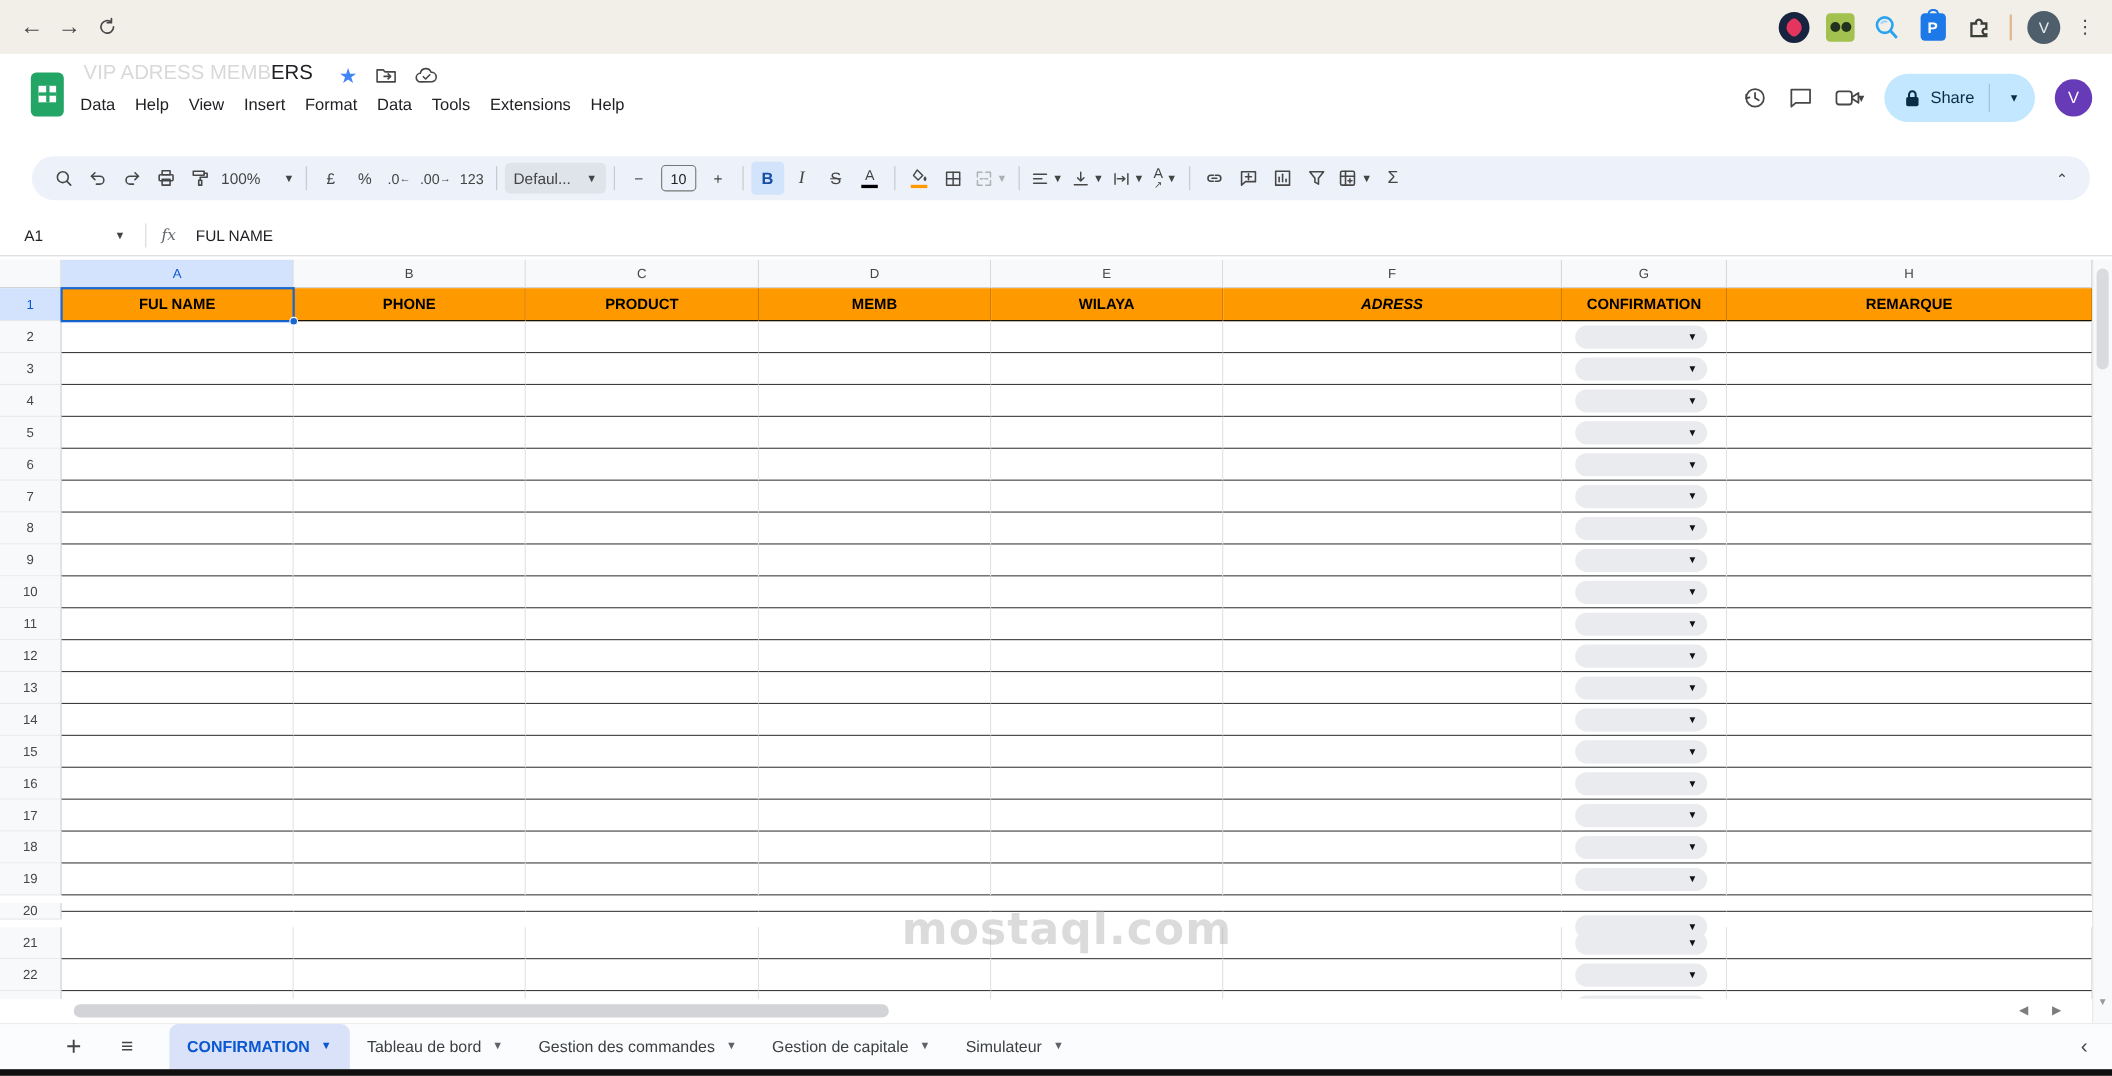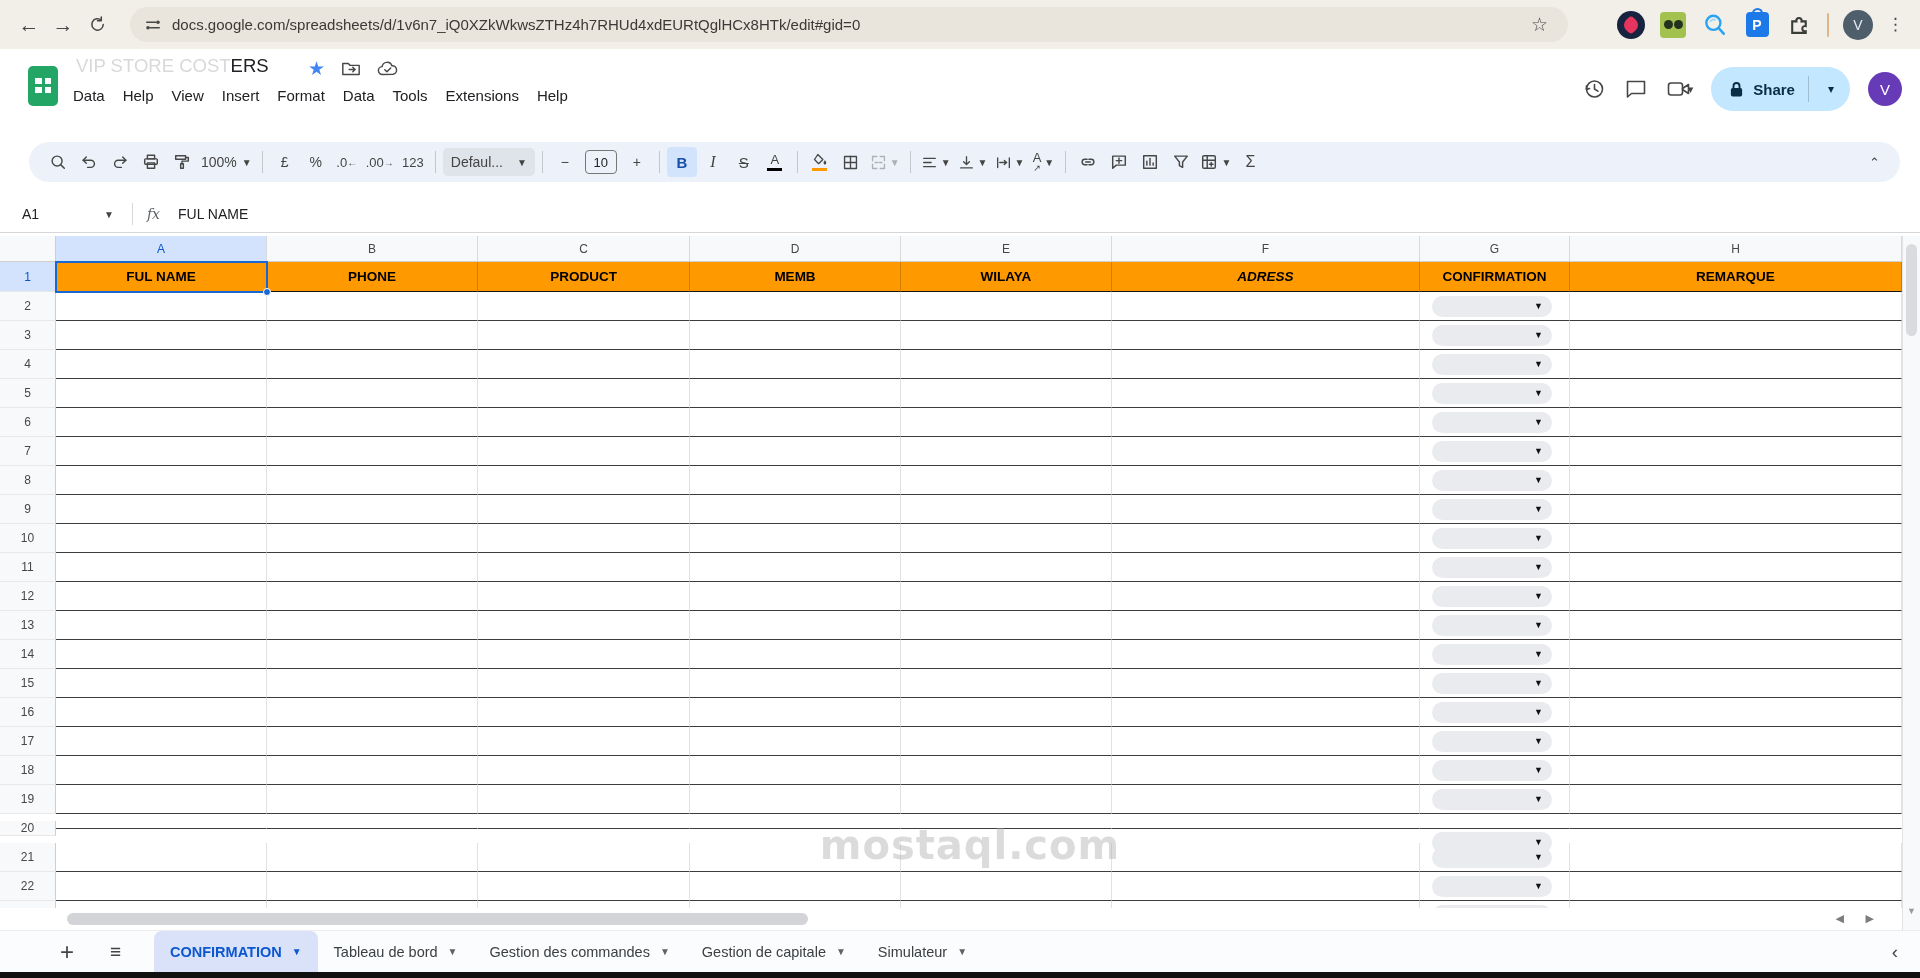--- a/index.html
+++ b/index.html
@@ -29,32 +29,32 @@
   #sheets-logo .grid9:after { content:""; position:absolute; left:0; top:6px; width:16px; height:3px; background:#23a566; }
   #doc-title { position:absolute; left:76px; top:6px; font-size:18.5px; }
   #doc-title .faded { color:#d9d9d9; }
   #doc-title .dark { color:#202124; }
   #title-icons { position:absolute; left:308px; top:8px; display:flex; align-items:center; gap:16px; }
   #star-icon { color:#4285f4; font-size:19px; }
   #menu-row { position:absolute; left:64px; top:32px; display:flex; }
   .menu-item { font-size:15px; color:#202124; padding:6px 9px; border-radius:6px; }
   #header-right { position:absolute; right:18px; top:18px; display:flex; align-items:center; gap:18px; }
   #share-button { height:44px; background:#c2e7ff; border-radius:22px; display:flex; align-items:center; padding:0 6px 0 18px; gap:9px; }
-  #share-label { font-size:15px; font-weight:bold; color:#082d45; }
+  #share-label { font-size:15px; font-weight:normal; color:#082d45; }
   #share-split { width:1px; height:26px; background:rgba(0,0,0,.18); margin-left:4px; }
   #share-caret { padding:0 10px; color:#082d45; font-size:12px; }
   #sheets-avatar { width:34px; height:34px; border-radius:50%; background:#673ab7; color:#fff; font-size:15px; display:flex; align-items:center; justify-content:center; }
   .hdr-caret { font-size:11px; color:#444; margin-left:-10px; }
 
   
   #toolbar { position:absolute; left:29px; top:142px; width:1871px; height:40px; background:#edf2fa; border-radius:21px; display:flex; align-items:center; padding:0 14px; gap:1px; }
   .tb-btn { min-width:30px; height:30px; display:flex; align-items:center; justify-content:center; border-radius:4px; color:#444; font-size:14px; padding:0 3px; }
   .tb-sep { width:1px; height:22px; background:#c4c7cc; margin:0 6px; }
   .tb-caret { font-size:10px; color:#444; margin-left:3px; }
-  #zoom-select { gap:2px; }
+  #zoom-select { gap:18px; }
   #font-select { background:#dfe3ea; border-radius:5px; height:28px; padding:0 8px; min-width:92px; justify-content:space-between; }
   #font-size-box { width:32px; height:24px; border:1px solid #747775; border-radius:4px; display:flex; align-items:center; justify-content:center; font-size:13px; color:#202124; margin:0 4px; }
   #bold-btn { background:#d2e3fc; color:#174ea6; font-weight:bold; font-size:15px; }
   #italic-btn { font-family:"Liberation Serif", serif; font-style:italic; font-size:16px; }
   #strike-btn { text-decoration:line-through; font-size:15px; }
   .letter-under { display:flex; flex-direction:column; align-items:center; line-height:1; }
   .letter-under .bar { width:15px; height:3px; margin-top:2px; }
   .num-fmt { font-size:13px; }
   .disabled { opacity:.38; }
   #toolbar-spacer { flex:1; }
@@ -114,30 +114,20 @@
 <body>
 
 <div id="browser-bar">
   <div class="nav-btn" id="back-btn">←</div>
   <div class="nav-btn">→</div>
   <div class="nav-btn">
     <svg width="19" height="19" viewBox="0 0 20 20">
         <path class="ico" d="M16,10 a6,6 0 1 1 -2,-4.5 M14,2 v4 h-4"></path>
       </svg>
   </div>
-  <div id="url-pill">
-    <svg width="18" height="18" viewBox="0 0 20 20">
-      <line class="ico" x1="3" y1="7" x2="13" y2="7"></line>
-        <circle cx="15.5" cy="7" r="2" fill="#474747"></circle>
-      <line class="ico" x1="7" y1="13" x2="17" y2="13"></line>
-        <circle cx="4.5" cy="13" r="2" fill="#474747"></circle>
-    </svg>
-    <span id="url-text">docs.google.com/spreadsheets/d/1v6n7_iQ0XZkWkwsZTHz4h7RHUd4xdEURtQglHCx8HTk/edit#gid=0</span>
-    <span id="bookmark-star">☆</span>
-  </div>
   <div id="ext-cluster">
     <div class="ext-ico">
       <div style="width:28px;height:28px;border-radius:50%;background:#17233f;display:flex;align-items:center;justify-content:center;">
         <div style="width:14px;height:14px;background:#e5355f;border-radius:4px 50% 4px 50%;transform:rotate(45deg);"></div>
       </div>
     </div>
     <div class="ext-ico">
       <div style="width:26px;height:26px;border-radius:4px;background:#a3c14f;display:flex;align-items:center;justify-content:center;gap:1px;">
         <div style="width:9px;height:9px;border-radius:50%;background:#23321e;"></div>
         <div style="width:9px;height:9px;border-radius:50%;background:#23321e;"></div>
@@ -165,21 +155,21 @@
     <div id="browser-avatar">V</div>
     <div id="browser-menu">⋮</div>
   </div>
 </div>
 
 <div id="app-header">
   <div id="sheets-logo">
       <div class="grid9"></div>
     </div>
   <div id="doc-title">
-    <span class="faded">VIP STORE COST</span><span class="dark">ERS</span>
+    <span class="faded">VIP ADRESS MEMB</span><span class="dark">ERS</span>
   </div>
   <div id="title-icons">
     <span id="star-icon">★</span>
     <svg width="20" height="20" viewBox="0 0 22 22">
         <path class="ico" d="M2,5 h6 l2,2 h10 v10 h-18 z"></path>
         <path class="ico" d="M9,11.5 h6 M13,9 l2.5,2.5 L13,14"></path>
       </svg>
     <svg width="22" height="20" viewBox="0 0 24 22">
         <path class="ico" d="M6,17 a4.3,4.3 0 0 1 -0.5,-8.6 a5.6,5.6 0 0 1 10.8,-1 a4.7,4.7 0 0 1 1.3,9.3 z"></path>
         <path class="ico" d="M8.5,11.8 l2.3,2.3 L15,9.8"></path>

